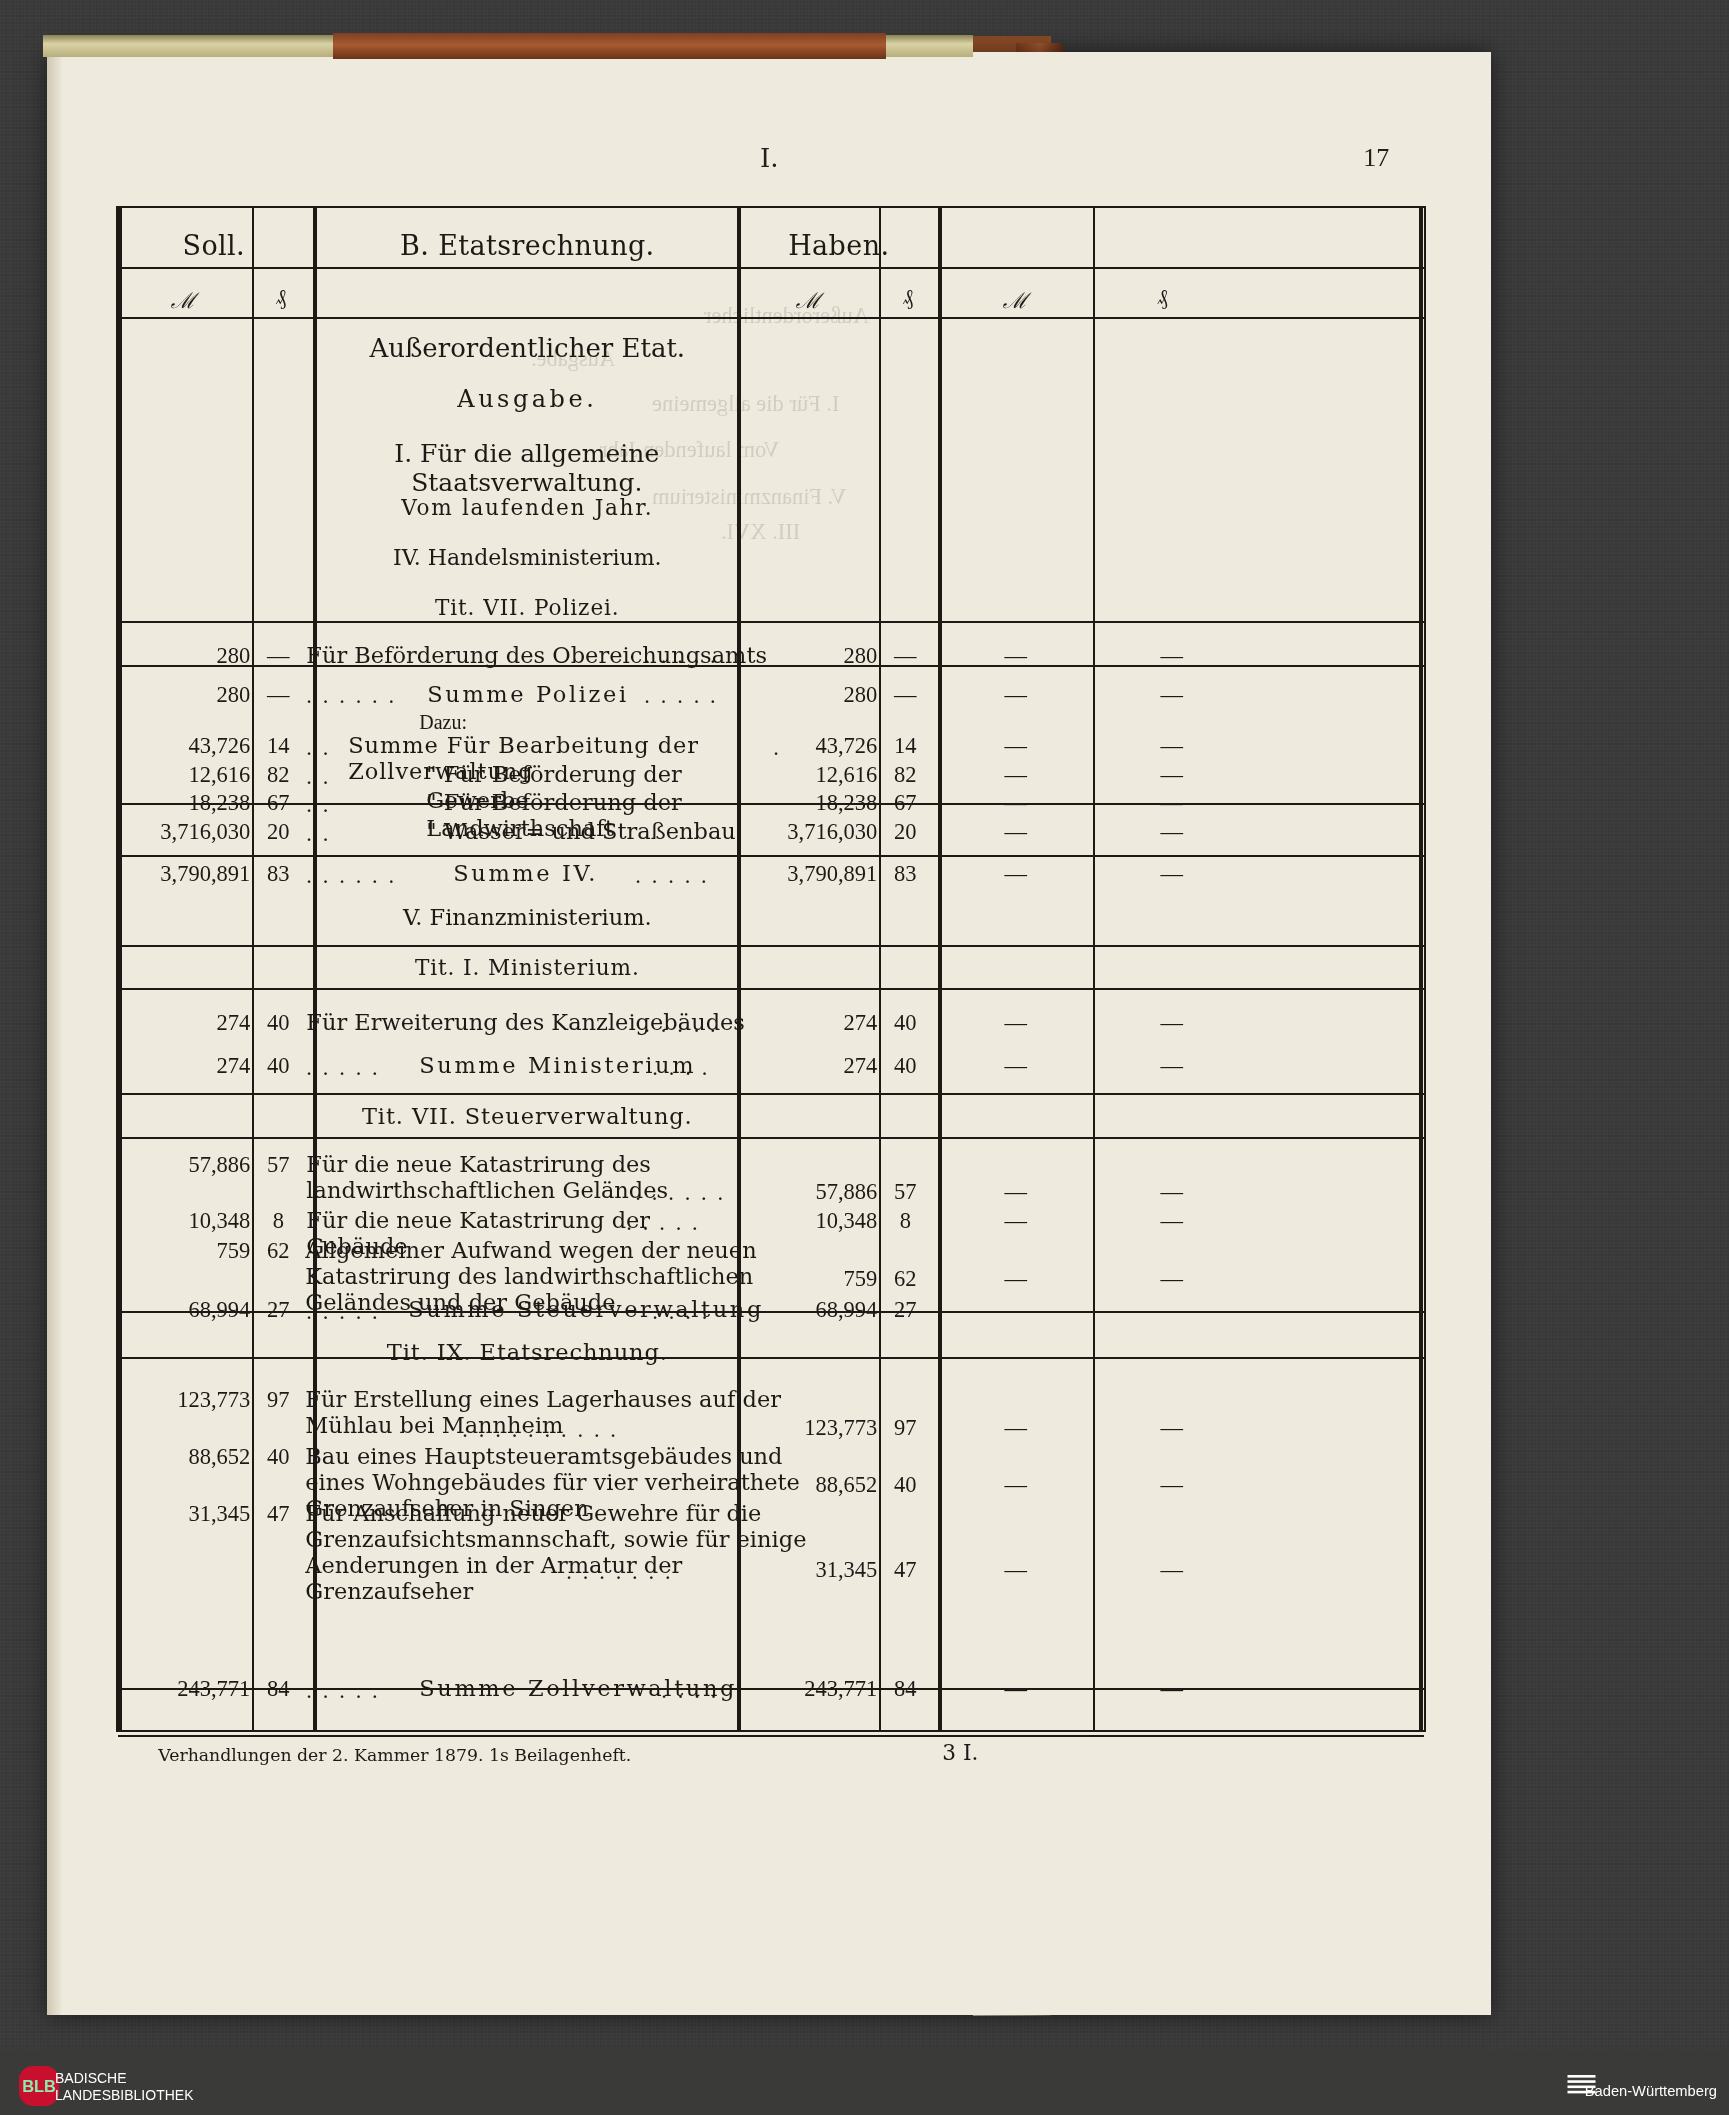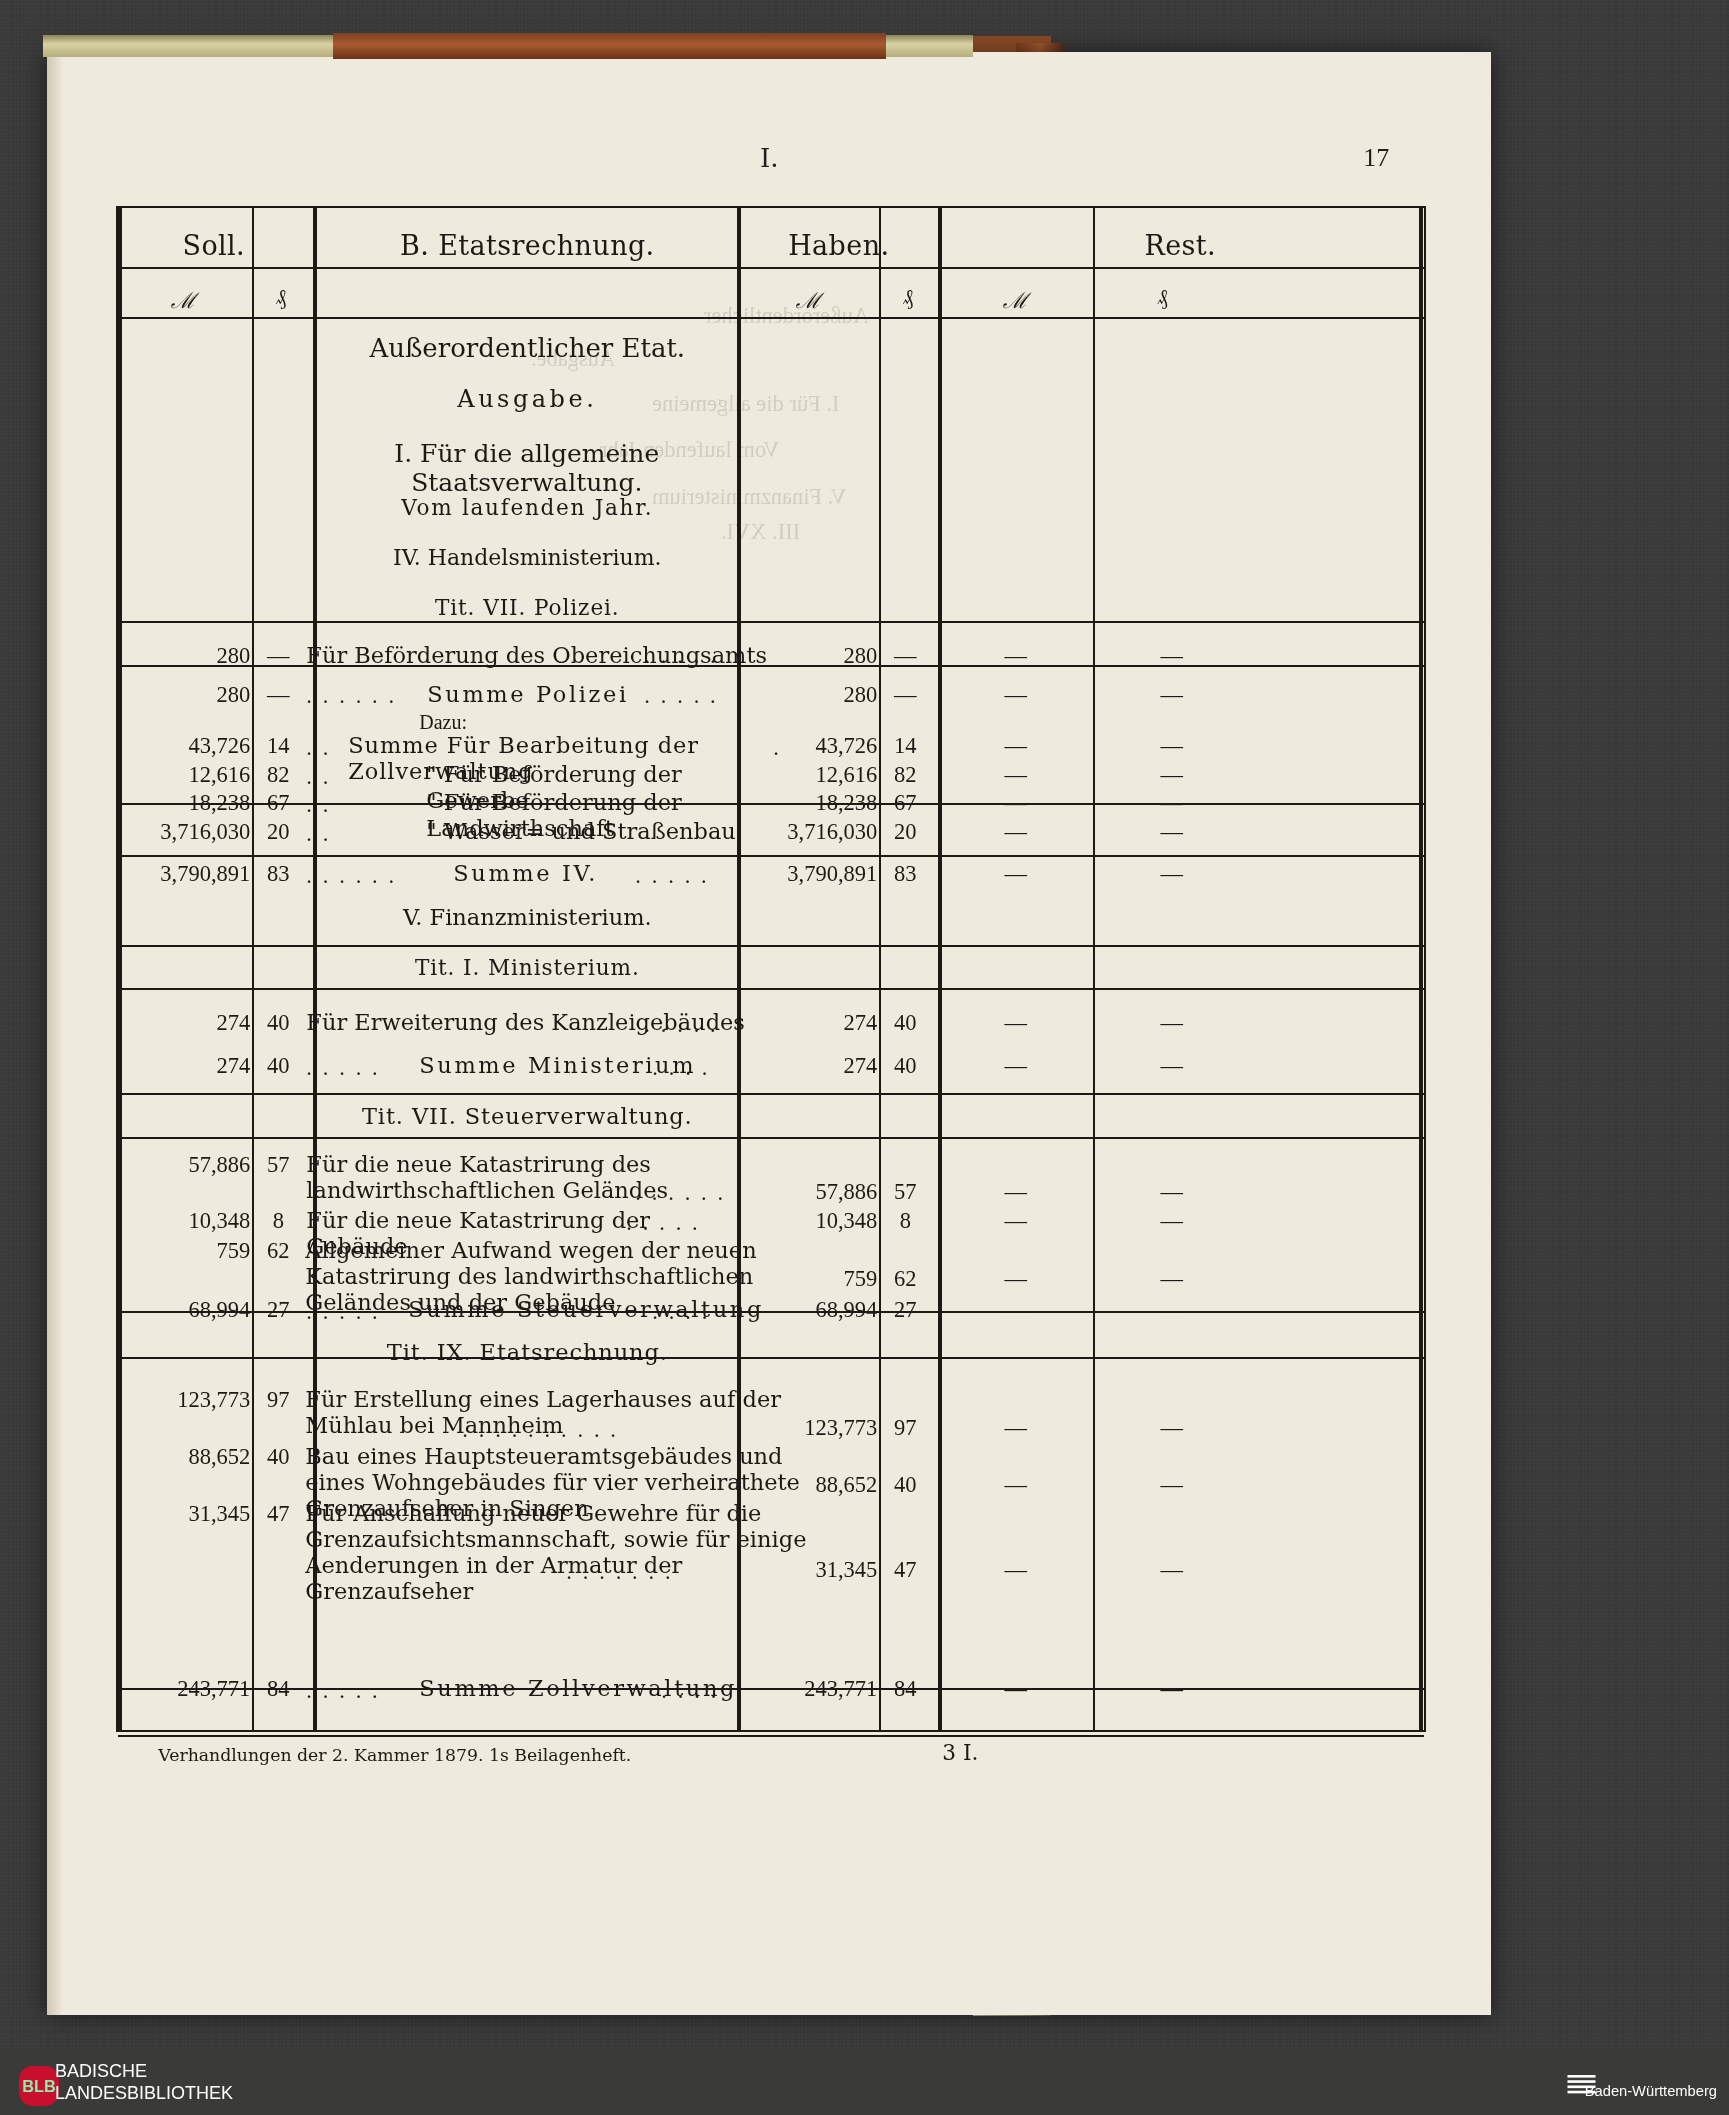--- a/index.html
+++ b/index.html
@@ -60,21 +60,21 @@
   
   .ghost{position:absolute;color:rgba(80,75,60,.18);font-size:22.5px;transform:scaleX(-1);
          pointer-events:none;}
 
   
   #blb{position:absolute;left:0;bottom:0;width:1729px;height:64px;background:#3a3a38;}
   .blb-logo{position:absolute;left:19px;bottom:8.6px;width:40px;height:40px;background:#c8102e;
         color:#86efac;font-family:"Liberation Sans",sans-serif;font-weight:bold;font-size:16.4px;
         display:flex;align-items:center;justify-content:center;border-radius:14px;}
   .blb-txt{position:absolute;left:55px;bottom:10.4px;color:#fff;font-family:"Liberation Sans",sans-serif;
-        font-size:18px;line-height:1.25;}
+        font-size:14px;line-height:1.25;}
   .bw{position:absolute;right:12px;bottom:15.6px;color:#fff;font-family:"Liberation Sans",sans-serif;font-size:14.7px;}
   .bw-mark{position:absolute;right:130px;bottom:12px;width:35px;height:35px;}
 </style>
 </head>
 <body>
 
 <div id="scan">
 
   <div id="book">
     <div class="fore"></div>
@@ -118,21 +118,20 @@
         <div class="hline" style="top:929px;"></div>
         <div class="hline" style="top:1103px;"></div>
         <div class="hline" style="top:1149px;"></div>
         <div class="hline" style="top:1480px;"></div>
         <div class="hline" style="top:1527px;"></div>
       </div>
 
       <div class="fr fraktur hdr ctr" style="left:69px;top:178px;width:195px;">Soll.</div>
       <div class="fr fraktur hdr ctr" style="left:268px;top:178px;width:424px;text-align:center;">B. Etatsrechnung.</div>
       <div class="fr fraktur hdr ctr" style="left:692px;top:178px;width:199px;">Haben.</div>
-      <div class="fr fraktur hdr ctr" style="left:891px;top:178px;width:484px;">Rest.</div>
 
       <div class="fr ctr" style="left:69px;top:233px;width:134px;font-style:italic;">ℳ</div>
       <div class="fr ctr" style="left:203px;top:233px;width:61px;">₰</div>
       <div class="fr ctr" style="left:692px;top:233px;width:138px;font-style:italic;">ℳ</div>
       <div class="fr ctr" style="left:832px;top:233px;width:57px;">₰</div>
       <div class="fr ctr" style="left:891px;top:233px;width:154px;font-style:italic;">ℳ</div>
       <div class="fr ctr" style="left:1046px;top:233px;width:138px;">₰</div>
 
       <div class="fr fraktur ctr" style="left:268px;top:281px;width:424px;font-size:26px;">Außerordentlicher Etat.</div>
       <div class="fr fraktur ctr" style="left:268px;top:333px;width:424px;font-size:24px;letter-spacing:3.5px;">Ausgabe.</div>

